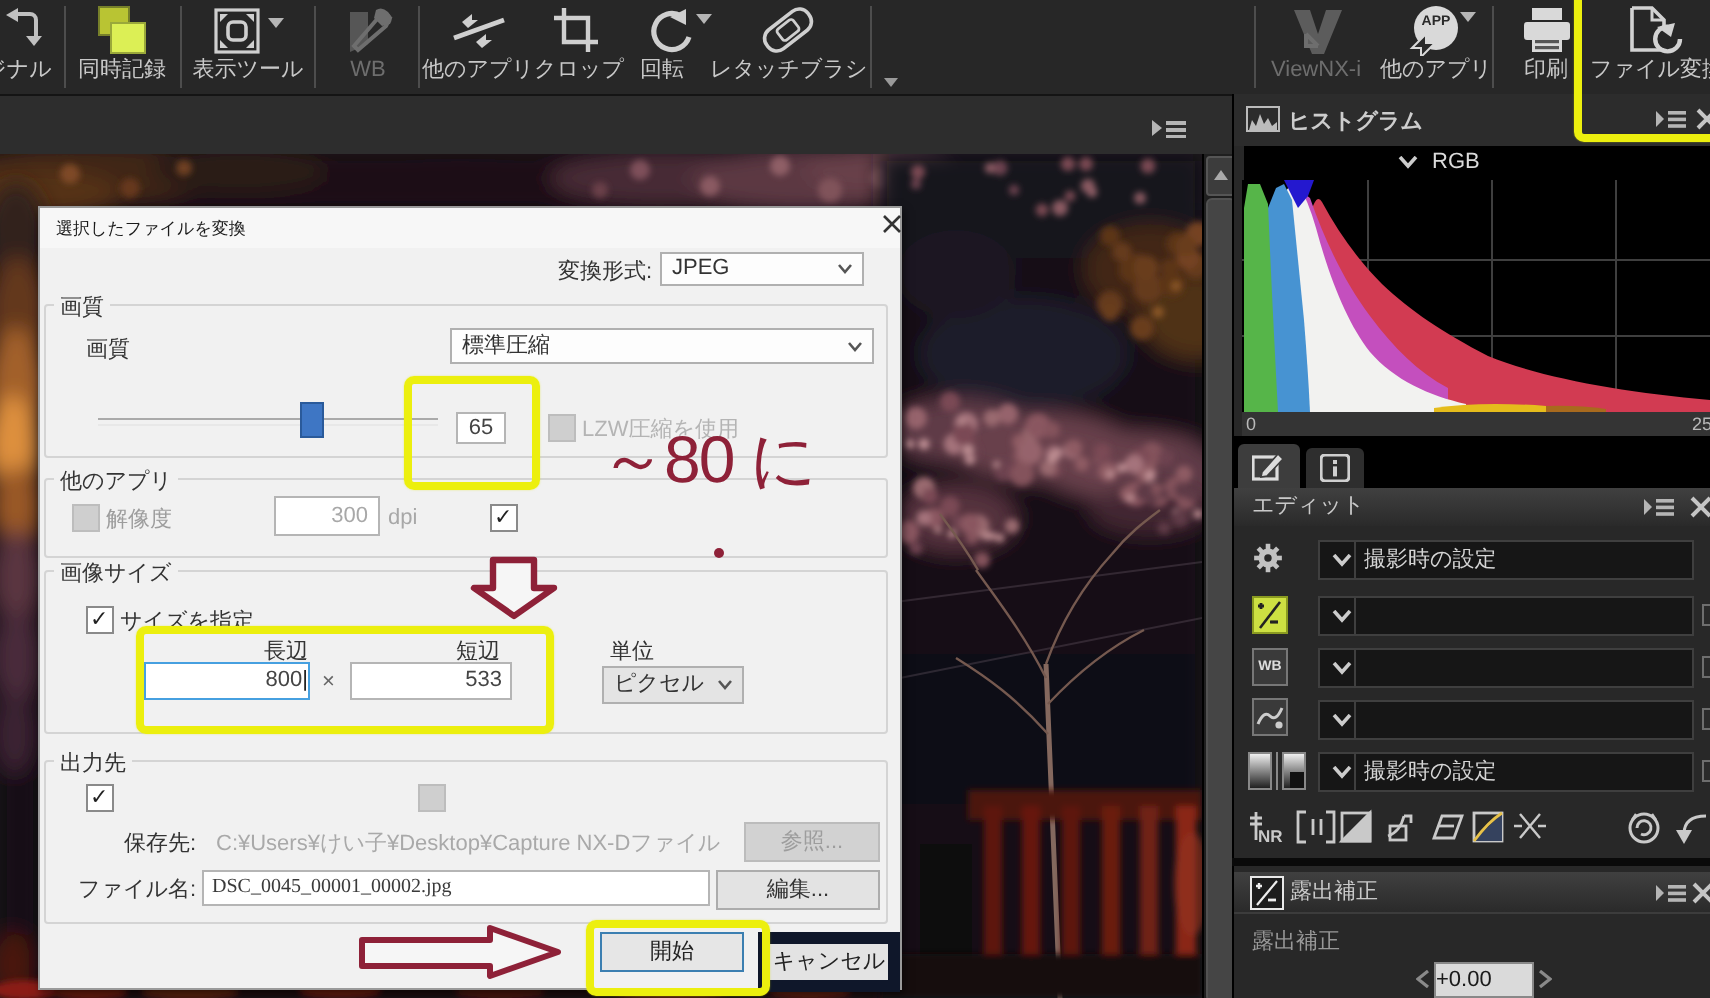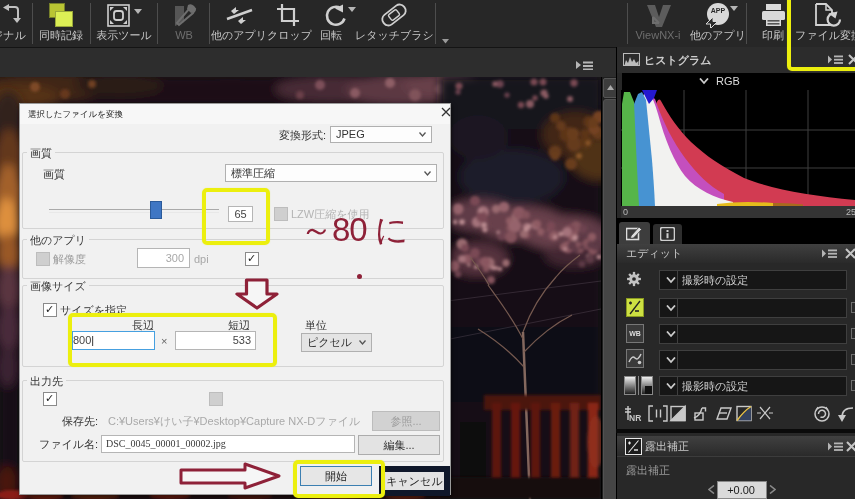--- a/index.html
+++ b/index.html
@@ -589,21 +589,21 @@
         </svg>
  <svg class="abs" style="left:229px;top:5px" width="11" height="11">
           <path d="M1 1 L10 10 M10 1 L1 10" stroke="#c5c5c5" stroke-width="2"></path>
         </svg>
 </div>
 <div class="abs" style="left:617px;top:456px;width:238px;height:1px;background:#3c3c3c;"></div>
 <div class="abs" style="left:626px;top:463px;font-size:11px;color:#989898;">露出補正</div>
 <svg class="abs" style="left:708px;top:485px" width="7" height="9">
         <path d="M6 0.5 L1 4.5 L6 8.5" fill="none" stroke="#8a8a8a" stroke-width="1.6"></path>
       </svg>
-<div class="abs" style="left:717px;top:481px;width:48px;height:16px;background:#dadada;border:1px solid #888;font-size:11px;color:#1a1a1a;text-align:right;line-height:16px;"><span style="padding-right:11px;">+0.00</span></div>
+<div class="abs" style="left:717px;top:481px;width:48px;height:16px;background:#dadada;border:1px solid #888;font-size:11px;color:#1a1a1a;text-align:right;line-height:16px;"><span style="padding-right:21px;">+0.00</span></div>
 <svg class="abs" style="left:769px;top:485px" width="7" height="9">
         <path d="M1 0.5 L6 4.5 L1 8.5" fill="none" stroke="#8a8a8a" stroke-width="1.6"></path>
       </svg>
 </div>
 
 <div id="dialog" class="abs" style="left:19px;top:103px;width:430px;height:390px;background:#f1f1f1;border:1px solid #9a9a9a;box-shadow:1px 2px 4px rgba(0,0,0,.5);">
  <div class="abs" style="left:0;top:0;width:430px;height:20px;background:#f7f7f7;"></div>
  <div class="abs" style="left:8px;top:5px;font-size:8.5px;color:#1a1a1a;">選択したファイルを変換</div>
  <svg class="abs" style="left:421px;top:3px" width="10" height="10">
         <path d="M1 1 L9 9 M9 1 L1 9" stroke="#333" stroke-width="1.3"></path>
@@ -639,21 +639,21 @@
       </div>
 
  <div class="gbox" style="left:2px;top:181px;width:420px;height:80px;"></div>
  <div class="glabel" style="left:7px;top:175px;background:#f1f1f1;padding:0 3px;">画像サイズ</div>
  <div class="cbx" style="left:23px;top:199px;">
         <span class="ck">✓</span>
       </div>
  <div class="glabel" style="left:40px;top:199px;">サイズを指定</div>
  <div class="glabel" style="left:112px;top:214px;">長辺</div>
  <div class="glabel" style="left:208px;top:214px;">短辺</div>
- <div class="fld" style="left:52px;top:227px;width:81px;height:17px;line-height:17px;text-align:left;border:1px solid #46a0e0;">800<span style="color:#222">|</span></div>
+ <div class="fld" style="left:52px;top:227px;width:81px;height:17px;line-height:17px;text-align:right;border:1px solid #46a0e0;">800<span style="color:#222">|</span></div>
  <div class="glabel" style="left:141px;top:231px;color:#666;">×</div>
  <div class="fld" style="left:155px;top:227px;width:79px;height:17px;line-height:17px;text-align:right;"><span style="padding-right:4px;">533</span></div>
  <div class="glabel" style="left:285px;top:214px;">単位</div>
  <div class="cmb" style="left:281px;top:229px;width:69px;height:17px;line-height:17px;background:#e4e4e4;"><span style="padding-left:5px;">ピクセル</span>
   <svg class="carr" style="top:6px" width="7" height="5">
           <path d="M0.5 0.5 L3.5 4 L6.5 0.5" fill="none" stroke="#555" stroke-width="1.3"></path>
         </svg></div>
 
  <div class="gbox" style="left:2px;top:276px;width:420px;height:80px;"></div>
  <div class="glabel" style="left:7px;top:270px;background:#f1f1f1;padding:0 3px;">出力先</div>

